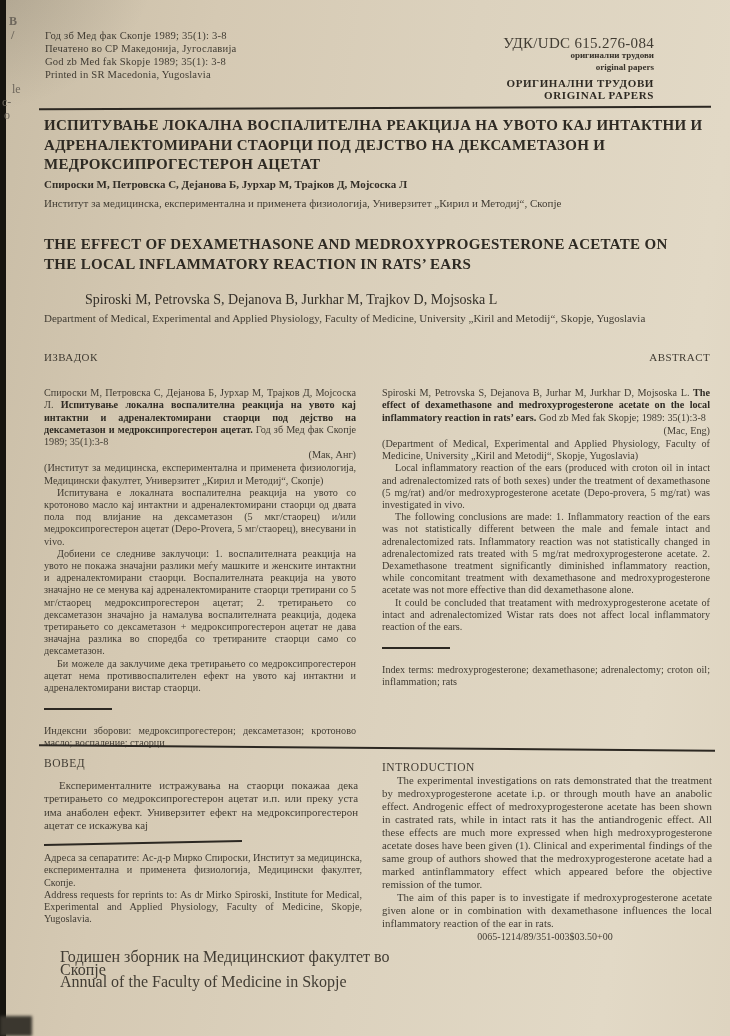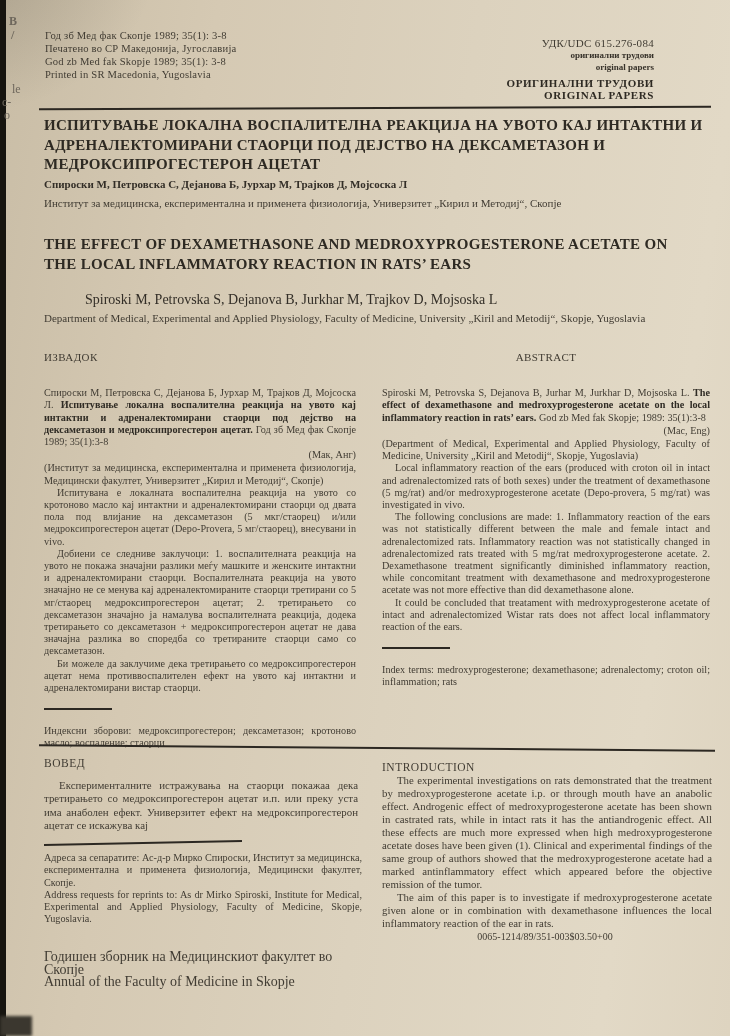--- a/index.html
+++ b/index.html
@@ -11,60 +11,60 @@
   }
   .shade-tl{position:absolute;inset:0;pointer-events:none;
     background:radial-gradient(ellipse 280px 220px at -40px -40px, rgba(88,82,70,.30), transparent 70%);}
   .edge-strip{position:absolute;left:0;top:0;width:6px;height:1036px;background:#16140f;}
   .corner-mark{position:absolute;left:0;bottom:0;width:32px;height:20px;background:#3b372f;filter:blur(1.5px);}
   .frag{position:absolute;color:#6e675c;font-size:12px;font-weight:bold;}
 
   .abs{position:absolute;}
   .mast-left{left:45px;top:29px;font-size:10.6px;line-height:13px;letter-spacing:.2px;}
   .mast-right{right:76px;top:37px;text-align:right;line-height:12px;}
-  .mast-right .udc{font-size:11px;letter-spacing:.3px;}
+  .mast-right .udc{font-size:15px;letter-spacing:.3px;}
   .mast-right .sm{font-size:9px;font-weight:bold;color:#37322a;}
   .mast-right .bg{font-size:11px;font-weight:bold;letter-spacing:.6px;color:#2e2a23;}
   .gap3{height:4px;}
 
   .rule{background:#2c2822;height:2px;}
   .rule-1{left:39px;top:107px;width:672px;transform:rotate(-0.2deg);}
   .rule-mid{left:39px;top:747px;width:676px;height:1.6px;transform:rotate(0.45deg);}
   .fn-rule{left:44px;top:842px;width:198px;height:2.2px;transform:rotate(-1.1deg);}
 
   .title-mk{left:44px;top:116px;width:662px;font-size:15px;font-weight:bold;line-height:19.5px;letter-spacing:.3px;color:#2e2a23;}
   .authors-mk{left:44px;top:178px;font-size:11px;font-weight:bold;color:#332e27;}
   .affil-mk{left:44px;top:197px;width:662px;font-size:11px;line-height:13.5px;text-align:justify;}
   .title-en{left:44px;top:235px;width:655px;font-size:15px;font-weight:bold;line-height:19.5px;letter-spacing:.3px;color:#2e2a23;}
   .authors-en{left:44px;top:292px;font-size:14px;font-weight:normal;color:#332e27;margin-left:41px;}
   .affil-en{left:44px;top:312px;width:662px;font-size:11px;line-height:13.5px;text-align:justify;}
 
   .col{font-size:10.2px;line-height:12.2px;text-align:justify;}
   .col-left{left:44px;top:351px;width:312px;}
   .col-right{left:382px;top:351px;width:328px;}
   .col-head{font-size:11px;letter-spacing:.4px;margin-bottom:24px;}
-  .col-head.center{text-align:center;}
+  .col-head.center{text-align:right;}
   .cite{margin-bottom:1px;}
   .cite b{color:#2f2b24;}
   .lang-tag{text-align:right;margin:1px 0 1px 0;}
   .para{text-indent:13px;}
   .nopad{text-indent:0;}
   .short-rule{width:68px;height:1.4px;background:#2c2822;margin:14px 0 15px 0;}
   .index-line{text-indent:0;}
 
   .sec-head{font-size:11.5px;letter-spacing:.5px;}
   .voved{left:44px;top:757px;width:314px;font-size:10.9px;line-height:13.2px;text-align:justify;}
   .voved .para{margin-top:9px;text-indent:15px;}
   .intro{left:382px;top:761px;width:330px;font-size:10.8px;line-height:13px;text-align:justify;}
   .intro .para{margin-top:0;text-indent:15px;}
   .intro .para+.para{margin-top:0;}
   .code-line{text-align:center;font-size:10px;margin-top:0;padding-right:4px;}
 
   .footnote{left:44px;top:852px;width:318px;font-size:10.2px;line-height:12.3px;text-align:justify;}
-  .footer-left{left:44px;top:951px;width:330px;font-size:14px;line-height:12.6px;}
+  .footer-left{left:60px;top:951px;width:330px;font-size:16px;line-height:12.6px;}
 </style>
 </head>
 <body>
 
 <div class="scan">
   <div class="shade-tl"></div>
   <div class="edge-strip"></div>
 
   <span class="frag" style="left:9px;top:14px;">B</span>
   <span class="frag" style="left:11px;top:28px;">/</span>

